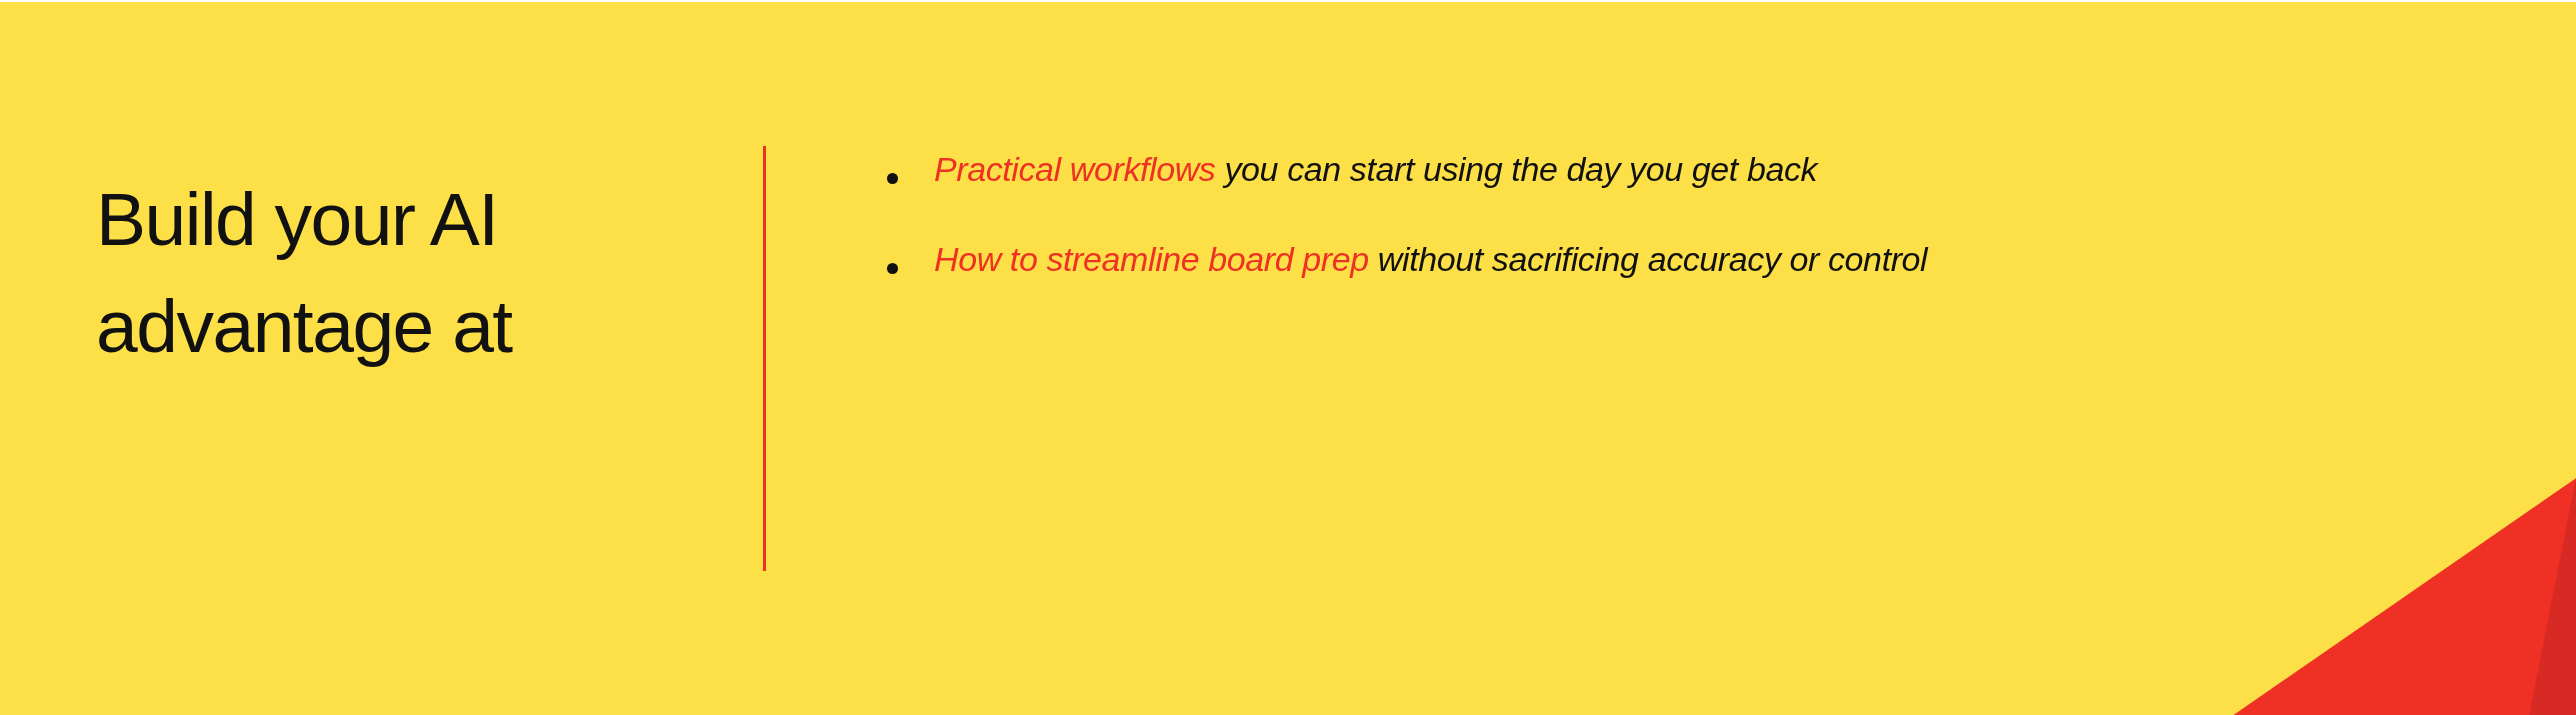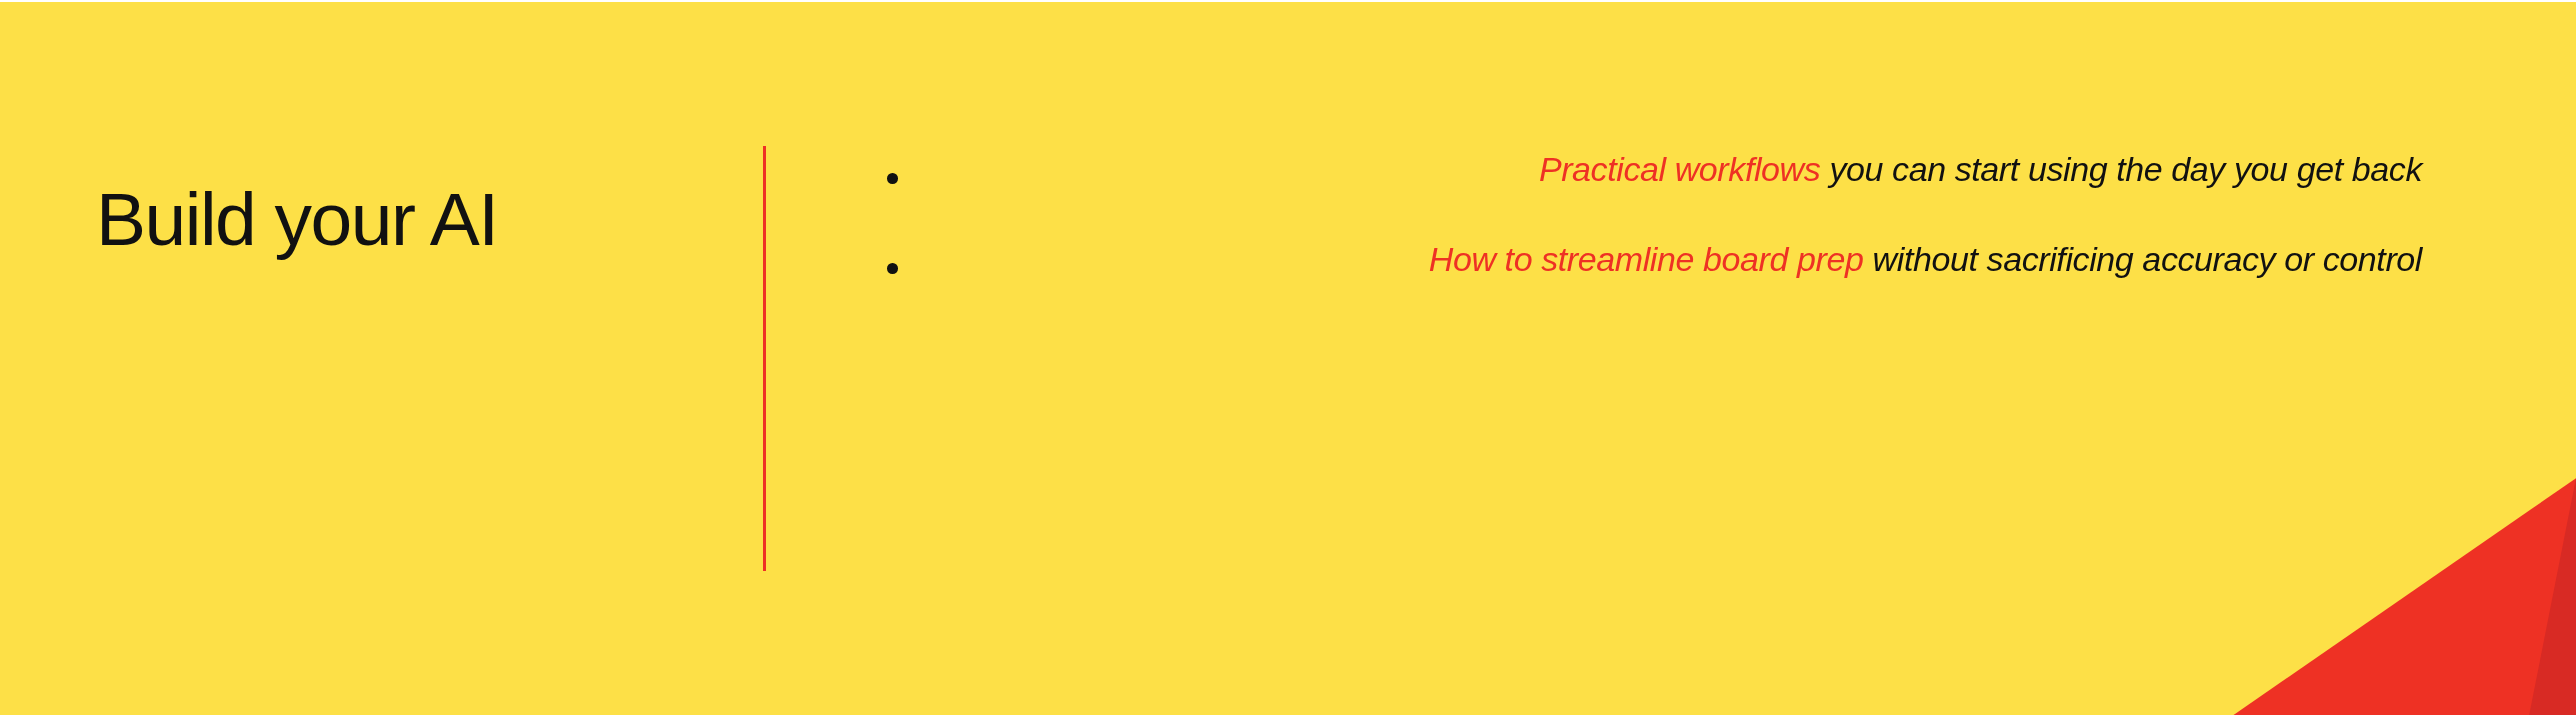--- a/index.html
+++ b/index.html
@@ -56,21 +56,20 @@
   #bullets {
     position: absolute;
     left: 879px;
     top: 143px;
     width: 1543px;
   }
   .bullet-row {
     position: relative;
     padding-left: 55px;
     margin-bottom: 42px;
-    text-align: right;
   }
   .bullet-row:last-child { margin-bottom: 16px; }
   .bullet-dot {
     position: absolute;
     left: 8px;
     top: 28px;
     width: 10.7px;
     height: 10.7px;
     border-radius: 50%;
     background: #111111;
@@ -103,20 +102,21 @@
     height: 100%;
   }
 </style>
 </head>
 <body>
 
 <div id="slide" style="background: #fde047;">
 
   <div id="headline">
     <div class="headline-line headline-dark" style="color: rgb(17, 17, 17);">Build your AI</div>
+    <div class="headline-line headline-dark" style="color: rgb(17, 17, 17);">advantage at</div>
   </div>
 
   <div id="divider" style="background: rgb(238, 49, 36);"></div>
 
   <div id="bullets">
 
     <div class="bullet-row">
       <span class="bullet-dot"></span>
       <div class="bullet-text"><span class="hl" style="color: rgb(238, 49, 36);">Practical workflows</span><span> you can start using the day you get back</span></div>
     </div>

